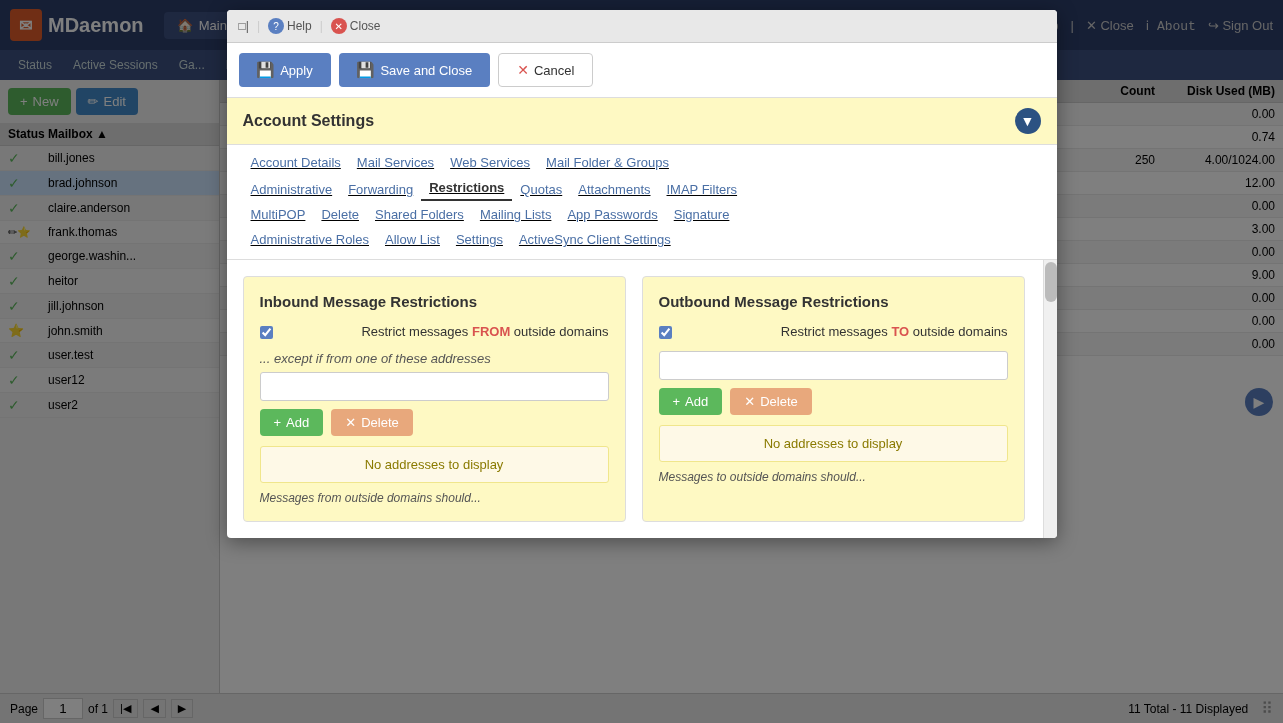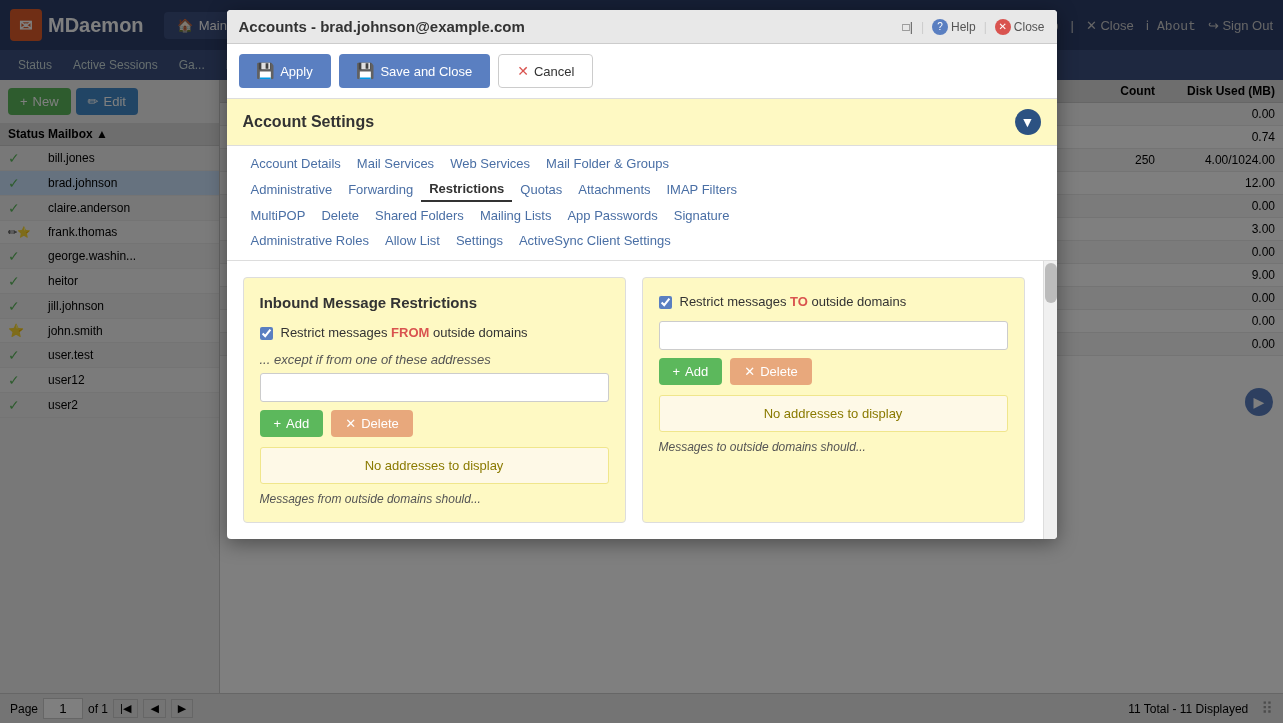--- a/index.html
+++ b/index.html
@@ -113,21 +113,21 @@
     .account-settings-title { font-size: 16px; font-weight: bold; color: #333; }
     .collapse-btn {
       background: #2c5282; color: white; border: none; border-radius: 50%; width: 26px; height: 26px;
       cursor: pointer; display: flex; align-items: center; justify-content: center; font-size: 14px;
     }
 
     .nav-tabs {
       padding: 6px 16px; background: white; border-bottom: 1px solid #ddd;
     }
     .nav-tabs-row {
-      display: flex; gap: 0; flex-wrap: wrap; align-items: center; margin-bottom: 2px;
+      display: flex; gap: 0; flex-wrap: wrap; align-items: flex-end; margin-bottom: 2px; text-decoration: underline;
     }
     .nav-tab {
       color: #4a6fa5; text-decoration: none; padding: 4px 8px; font-size: 13px; cursor: pointer; white-space: nowrap;
     }
     .nav-tab.active {
       color: #333; font-weight: bold; border-bottom: 2px solid #333; text-decoration: none;
     }
 
     .modal-scroll-content {
       flex: 1; overflow-y: auto; padding: 16px;
@@ -137,21 +137,21 @@
     .restrictions-grid {
       display: grid; grid-template-columns: 1fr 1fr; gap: 16px;
     }
     .restriction-card {
       border: 1px solid #ddd; border-radius: 4px; padding: 16px; background: #fef9c3;
     }
     .restriction-card-title {
       font-size: 15px; font-weight: bold; color: #333; margin-bottom: 14px;
     }
     .checkbox-row {
-      display: flex; align-items: flex-start; gap: 8px; margin-bottom: 12px;
+      display: flex; align-items: flex-start; gap: 8px; margin-bottom: 12px; justify-content: space-between;
     }
     .checkbox-row input[type="checkbox"] { margin-top: 2px; accent-color: #5a7fc1; }
     .checkbox-label { font-size: 13px; color: #333; }
     .checkbox-label .highlight { color: #d9534f; font-weight: bold; }
 
     .except-label { font-size: 13px; color: #555; margin-bottom: 6px; font-style: italic; }
     .address-input {
       width: 100%; border: 1px solid #ccc; padding: 6px 8px; font-size: 13px; border-radius: 3px; margin-bottom: 8px;
     }
 
@@ -346,21 +346,20 @@
     <button class="nav-btn">▶</button>
     <span class="nav-right">11 Total - 11 Displayed</span>
     <span style="font-size:16px; color:#999; margin-left:8px;">⠿</span>
   </div>
 </div>
 
 <div class="modal-overlay">
   <div class="modal">
 
     <div class="modal-titlebar">
-      <span class="modal-title">Accounts - brad.johnson@example.com</span>
       <div class="modal-controls">
         <span style="cursor:pointer;">□|</span>
         <span style="color:#ccc;">|</span>
         <span style="cursor:pointer; display:flex; align-items:center; gap:3px;">
             <span style="background:#5a7fc1; color:white; border-radius:50%; width:16px; height:16px; display:inline-flex; align-items:center; justify-content:center; font-size:10px;">?</span> 
             <span>Help</span>
           </span>
         <span style="color:#ccc;">|</span>
         <span style="cursor:pointer; display:flex; align-items:center; gap:3px;">
             <span style="background:#d9534f; color:white; border-radius:50%; width:16px; height:16px; display:inline-flex; align-items:center; justify-content:center; font-size:10px;">✕</span> 
@@ -453,20 +452,21 @@
                 <span>Delete</span>
               </button>
             </div>
 
             <div class="no-addresses">No addresses to display</div>
 
             <div class="bottom-text">Messages from outside domains should...</div>
           </div>
 
           <div class="restriction-card">
+            <div class="restriction-card-title">Outbound Message Restrictions</div>
 
             <div class="checkbox-row">
               <input type="checkbox" checked="" style="">
               <label class="checkbox-label">
                 Restrict messages <span class="highlight">TO</span> outside domains
               </label>
             </div>
 
 
             <input type="text" class="address-input" style="">

